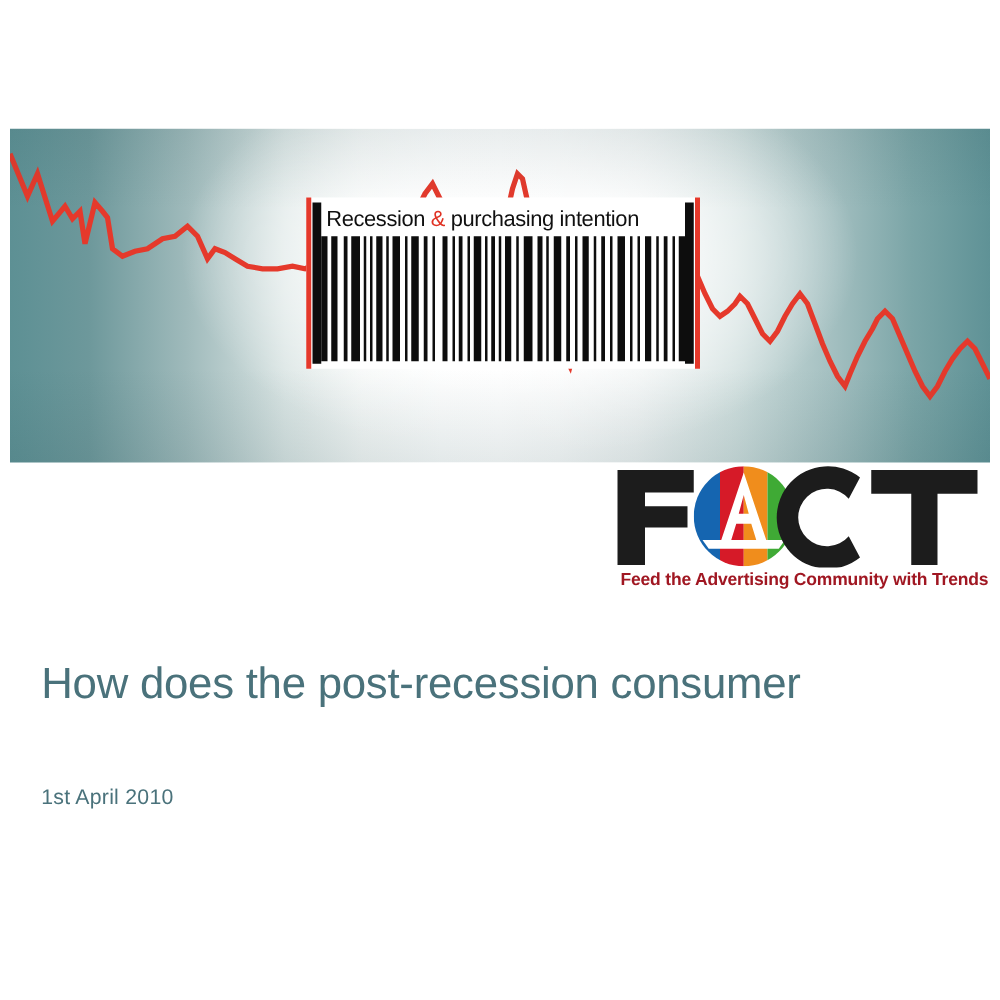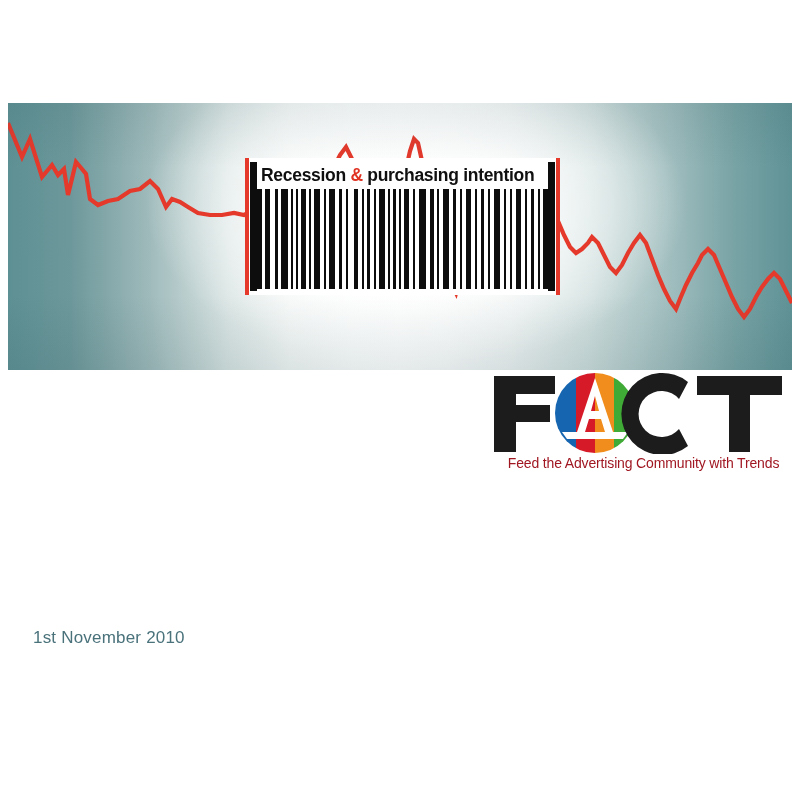--- a/index.html
+++ b/index.html
@@ -81,21 +81,21 @@
     height: 137px;
     background: #ffffff;
   }
   #barcode-title {
     position: absolute;
     left: 16px;
     top: 5px;
     width: 283px;
     height: 24px;
     font-family: "Liberation Sans", sans-serif;
-    font-weight: bold;
+    font-weight: normal;
     font-size: 17.5px;
     letter-spacing: -0.3px;
     color: #101010;
     white-space: nowrap;
     line-height: 24px;
   }
   #barcode-title .amp { color: #e03223; }
   #barcode-bars {
     position: absolute;
     left: 12px;
@@ -144,21 +144,21 @@
     width: 300px;
     height: 82px;
   }
   #logo-tagline {
     position: absolute;
     left: 3px;
     top: 83px;
     width: 297px;
     text-align: center;
     font-family: "Liberation Sans", sans-serif;
-    font-weight: normal;
+    font-weight: bold;
     font-size: 14px;
     letter-spacing: -0.15px;
     color: #a01722;
     white-space: nowrap;
   }
 
   
   #headline {
     position: absolute;
     left: 33px;
@@ -276,17 +276,18 @@
       </g>
 
       <path fill="#1c1c1c" d="M196,10 A41,41 0 1 0 196,74 L187,57 A23,23 0 1 1 187,27 Z"></path>
 
       <path fill="#1c1c1c" d="M205,4 L290,4 L290,23 L258,23 L258,80 L237,80 L237,23 L205,23 Z"></path>
     </svg>
     <div id="logo-tagline">Feed the Advertising Community with Trends</div>
   </div>
 
   <div id="headline">
+    <span class="l1">How does the post-recession consumer</span>
   </div>
 
-  <div id="subdate">1st November 2010</div>
+  <div id="subdate">1st April 2010</div>
 
 </div>
 
 </body></html>

